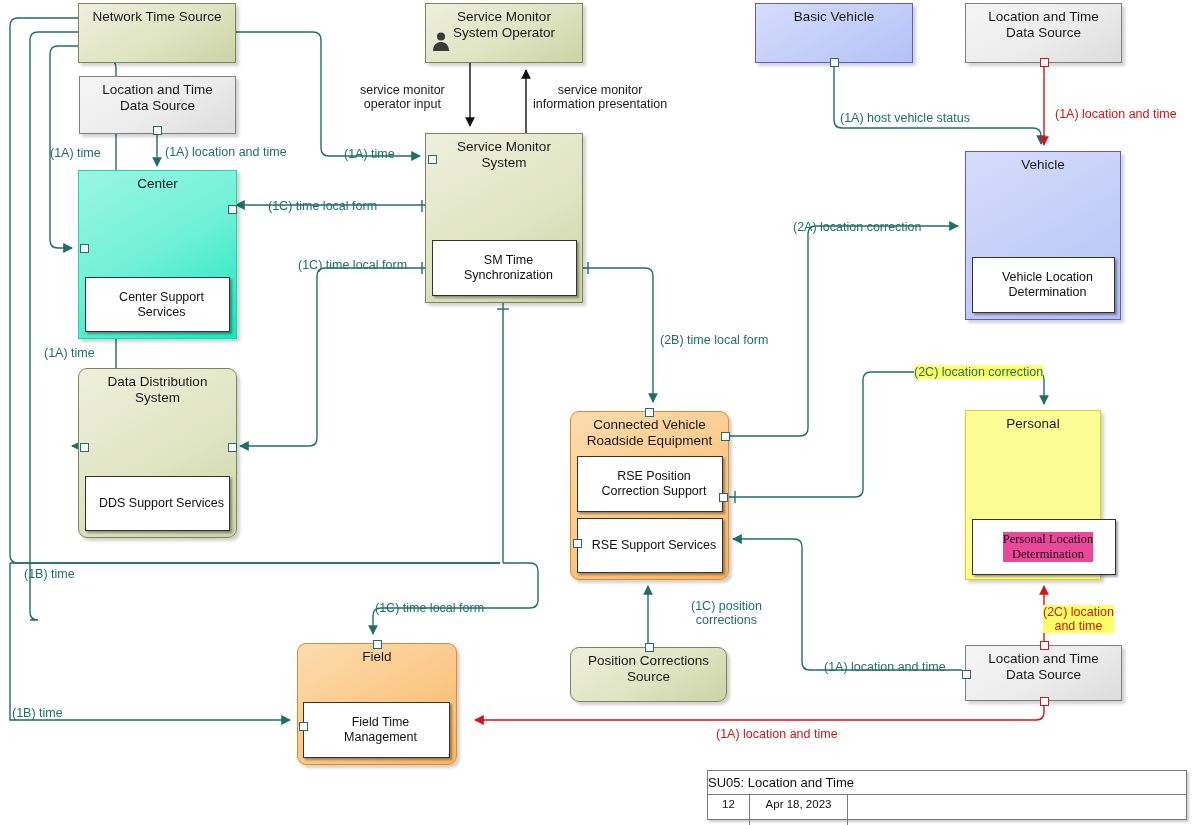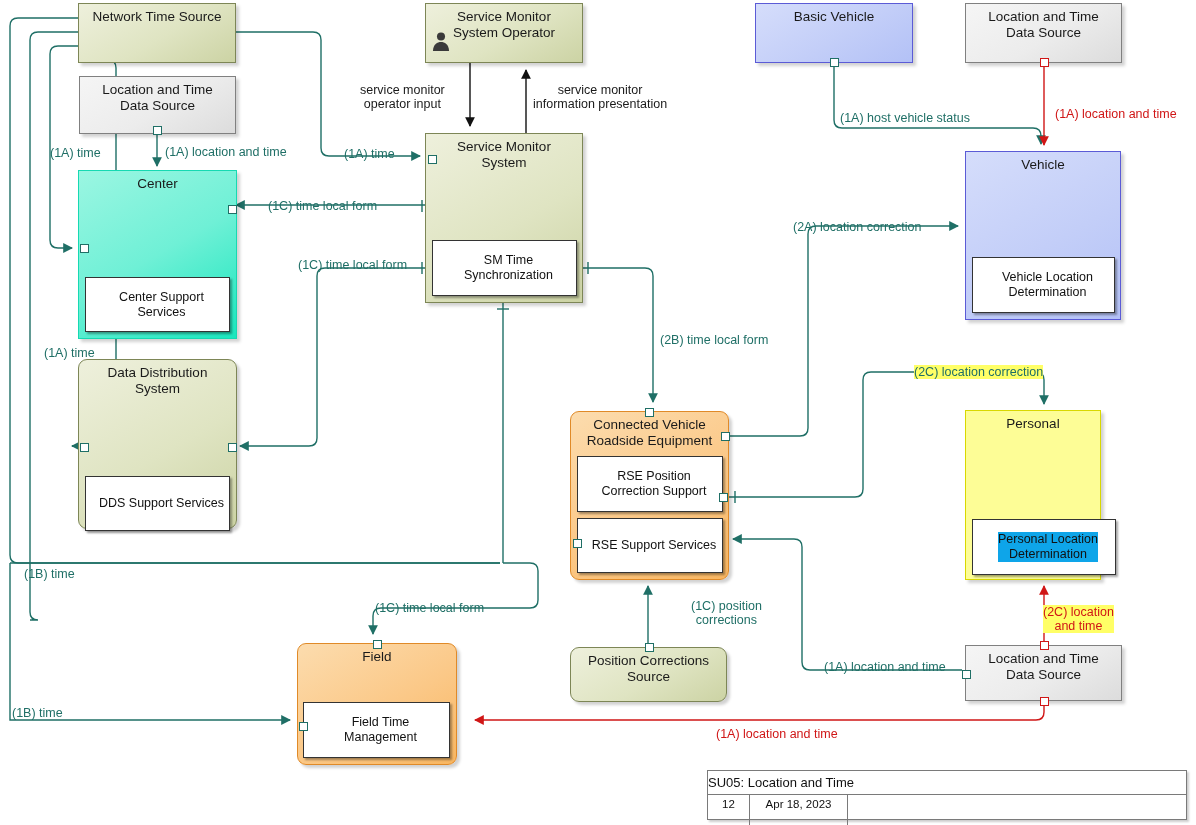--- a/index.html
+++ b/index.html
@@ -125,21 +125,21 @@
   <div id="nodes-host">
       <div class="node n-olive" style="left: 78px; top: 3px; width: 158px; height: 60px;">
         <div class="ttl">Network Time Source</div>
       </div>
       <div class="node n-gray" style="left: 79px; top: 76px; width: 157px; height: 58px;">
         <div class="ttl">Location and Time<br>Data Source</div>
       </div>
       <div class="node n-cyan" style="left: 78px; top: 170px; width: 159px; height: 169px;">
         <div class="ttl">Center</div>
       </div>
-      <div class="node n-olive rounded" style="left: 78px; top: 359px; width: 159px; height: 170px;">
+      <div class="node n-olive rounded" style="left: 78px; top: 368px; width: 159px; height: 170px;">
         <div class="ttl">Data Distribution<br>System</div>
       </div>
       <div class="node n-olive" style="left: 425px; top: 3px; width: 158px; height: 60px;">
         <div class="ttl">Service Monitor<br>System Operator</div>
         <div class="person" style="left: 4px; top: 26px;"><svg viewBox="0 0 24 24" width="22" height="22">
             <circle cx="12" cy="7" r="4.4" fill="#3a3a3a"></circle>
             <path d="M3.2 23 C3.6 15.5 8 13.2 12 13.2 C16 13.2 20.4 15.5 20.8 23 Z" fill="#3a3a3a"></path>
           </svg></div>
       </div>
       <div class="node n-olive" style="left: 425px; top: 133px; width: 158px; height: 170px;">
@@ -186,21 +186,21 @@
       <div class="inner" style="left: 577px; top: 518px; width: 146px; height: 55px;">
         <span>RSE Support Services</span>
       </div>
       <div class="inner" style="left: 972px; top: 257px; width: 143px; height: 56px;">
         <span>Vehicle Location<br>Determination</span>
       </div>
       <div class="inner" style="left: 303px; top: 702px; width: 147px; height: 56px;">
         <span>Field Time<br>Management</span>
       </div>
       <div class="inner" style="left: 972px; top: 519px; width: 144px; height: 56px;">
-        <span style="background: #0ea5e9;">Personal Location<br>Determination</span>
+        <span style="background: #ec4899; font-family: Liberation Serif, serif;">Personal Location<br>Determination</span>
       </div>
     </div>
   <div id="ports-host">
       <div class="port" style="left: 153px; top: 126px;"></div>
       <div class="port" style="left: 80px; top: 244px;"></div>
       <div class="port" style="left: 228px; top: 205px;"></div>
       <div class="port" style="left: 80px; top: 443px;"></div>
       <div class="port" style="left: 228px; top: 443px;"></div>
       <div class="port" style="left: 428px; top: 155px;"></div>
       <div class="port" style="left: 645px; top: 408px;"></div>

